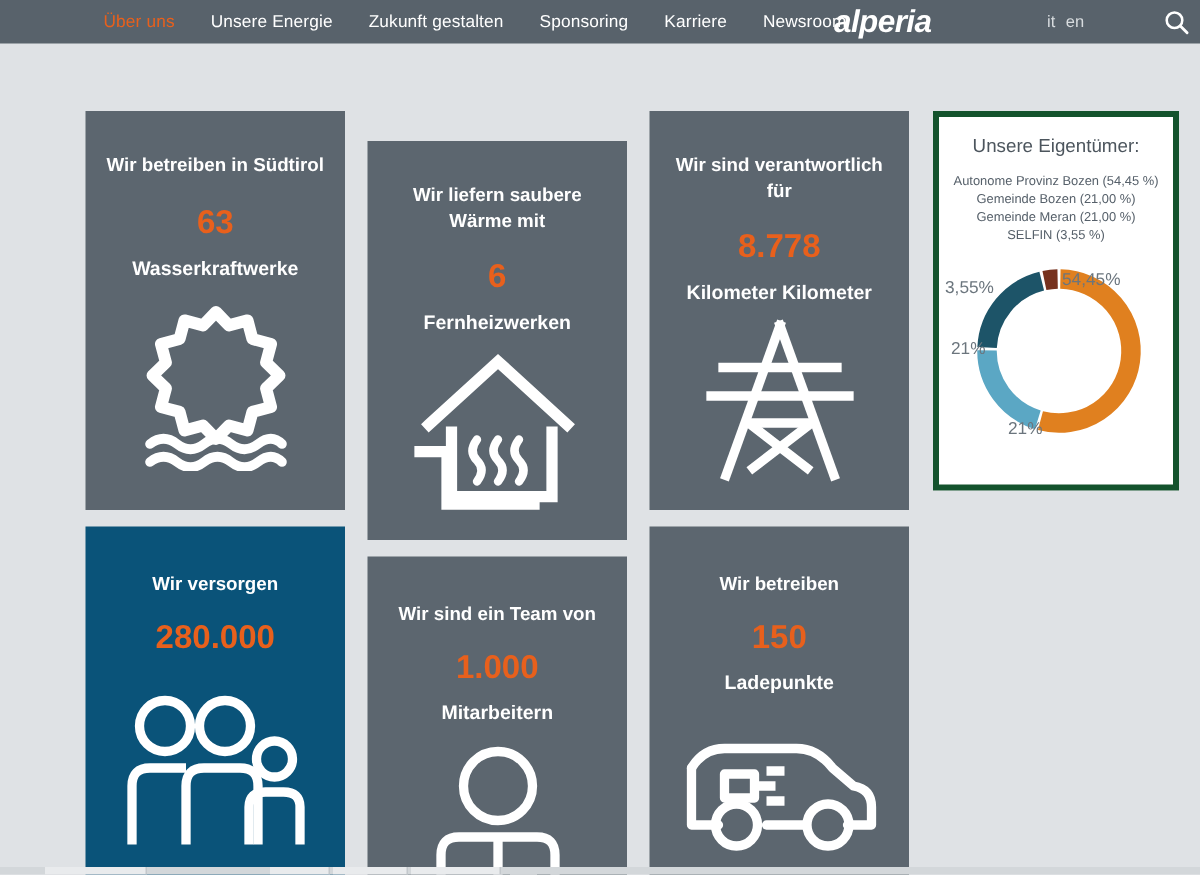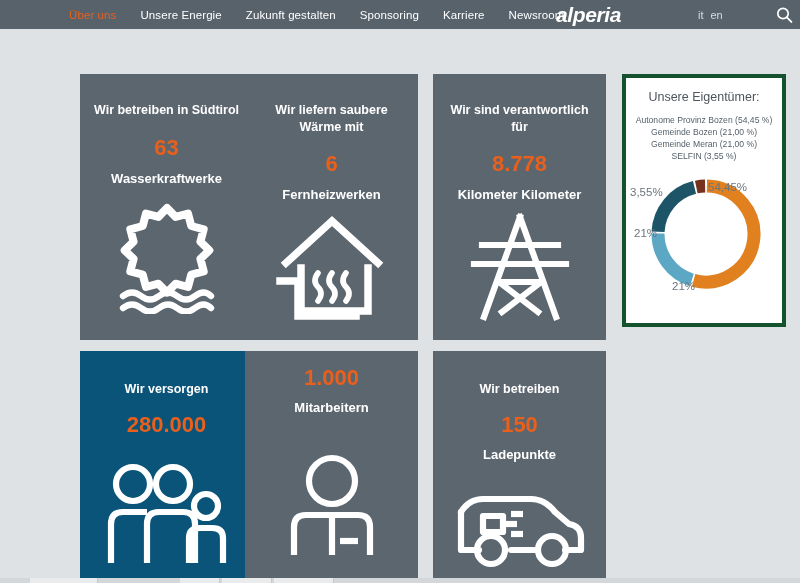--- a/index.html
+++ b/index.html
@@ -134,22 +134,22 @@
   .row1 .card-sub   { margin-top: 12px; }
   .row1 .card-icon  { margin-top: 4px; padding-bottom: 14px; }
 
   
   .row2 { top: 322px; height: 256px; width: 173px; }
   .row2 .card-head  { margin-top: 30px; }
   .row2 .card-number{ margin-top: 16px; }
   .row2 .card-sub   { margin-top: 11px; }
   .row2 .card-icon  { margin-top: 2px; padding-bottom: 16px; }
 
-  .col1 { left: 57px; margin-left: 23px; }
-  .col2 { left: 245px; }
+  .col1 { left: 57px; }
+  .col2 { left: 245px; margin-top: 20px; }
   .col3 { left: 433px; }
 
   
   .owners-panel {
     position: absolute;
     left: 622px;
     top: 45px;
     width: 164px;
     height: 253px;
     background: #ffffff;
@@ -311,20 +311,21 @@
           <circle cx="101" cy="44" r="12"></circle>
           <path d="M6 101 L6 62 Q6 50 18 50 L42 50"></path>
           <path d="M42 101 L42 62 Q42 50 54 50 L78 50 Q90 50 90 62 L90 101"></path>
           <path d="M84 101 L84 76 Q84 66 95 66 L107 66 Q118 66 118 76 L118 101"></path>
         </g>
       </svg>
     </div>
   </div>
 
   <div class="card row2 col2">
+    <div class="card-head">Wir sind ein Team von</div>
     <div class="card-number">1.000</div>
     <div class="card-sub">Mitarbeitern</div>
     <div class="card-icon">
       <svg width="104" height="104" viewBox="0 0 104 104">
         <g fill="none" stroke="#ffffff" stroke-width="6.2">
           <circle cx="52" cy="28" r="23"></circle>
           <path d="M14 102 L14 74 Q14 62 26 62 L78 62 Q90 62 90 74 L90 102"></path>
           <path d="M52 62 L52 102"></path>
           <path d="M60 88 L78 88"></path>
         </g>

